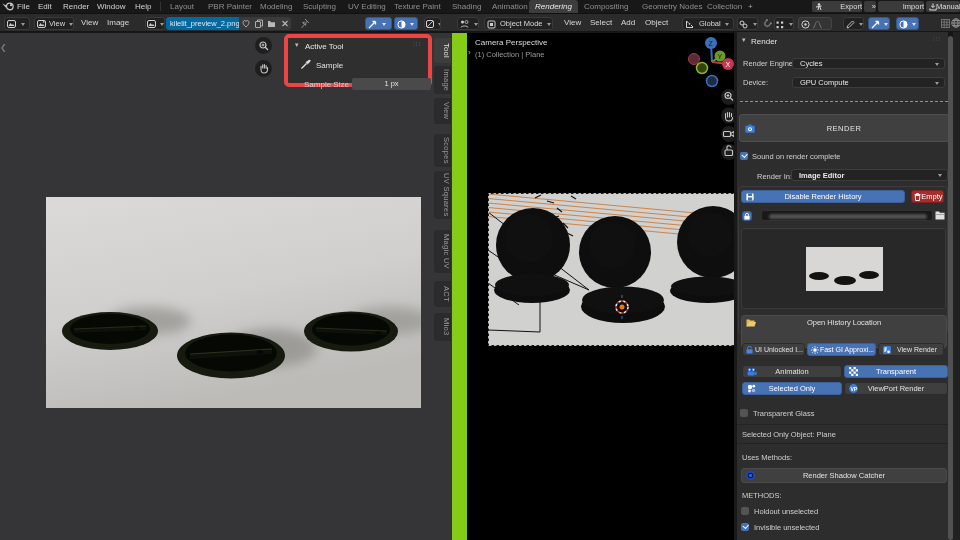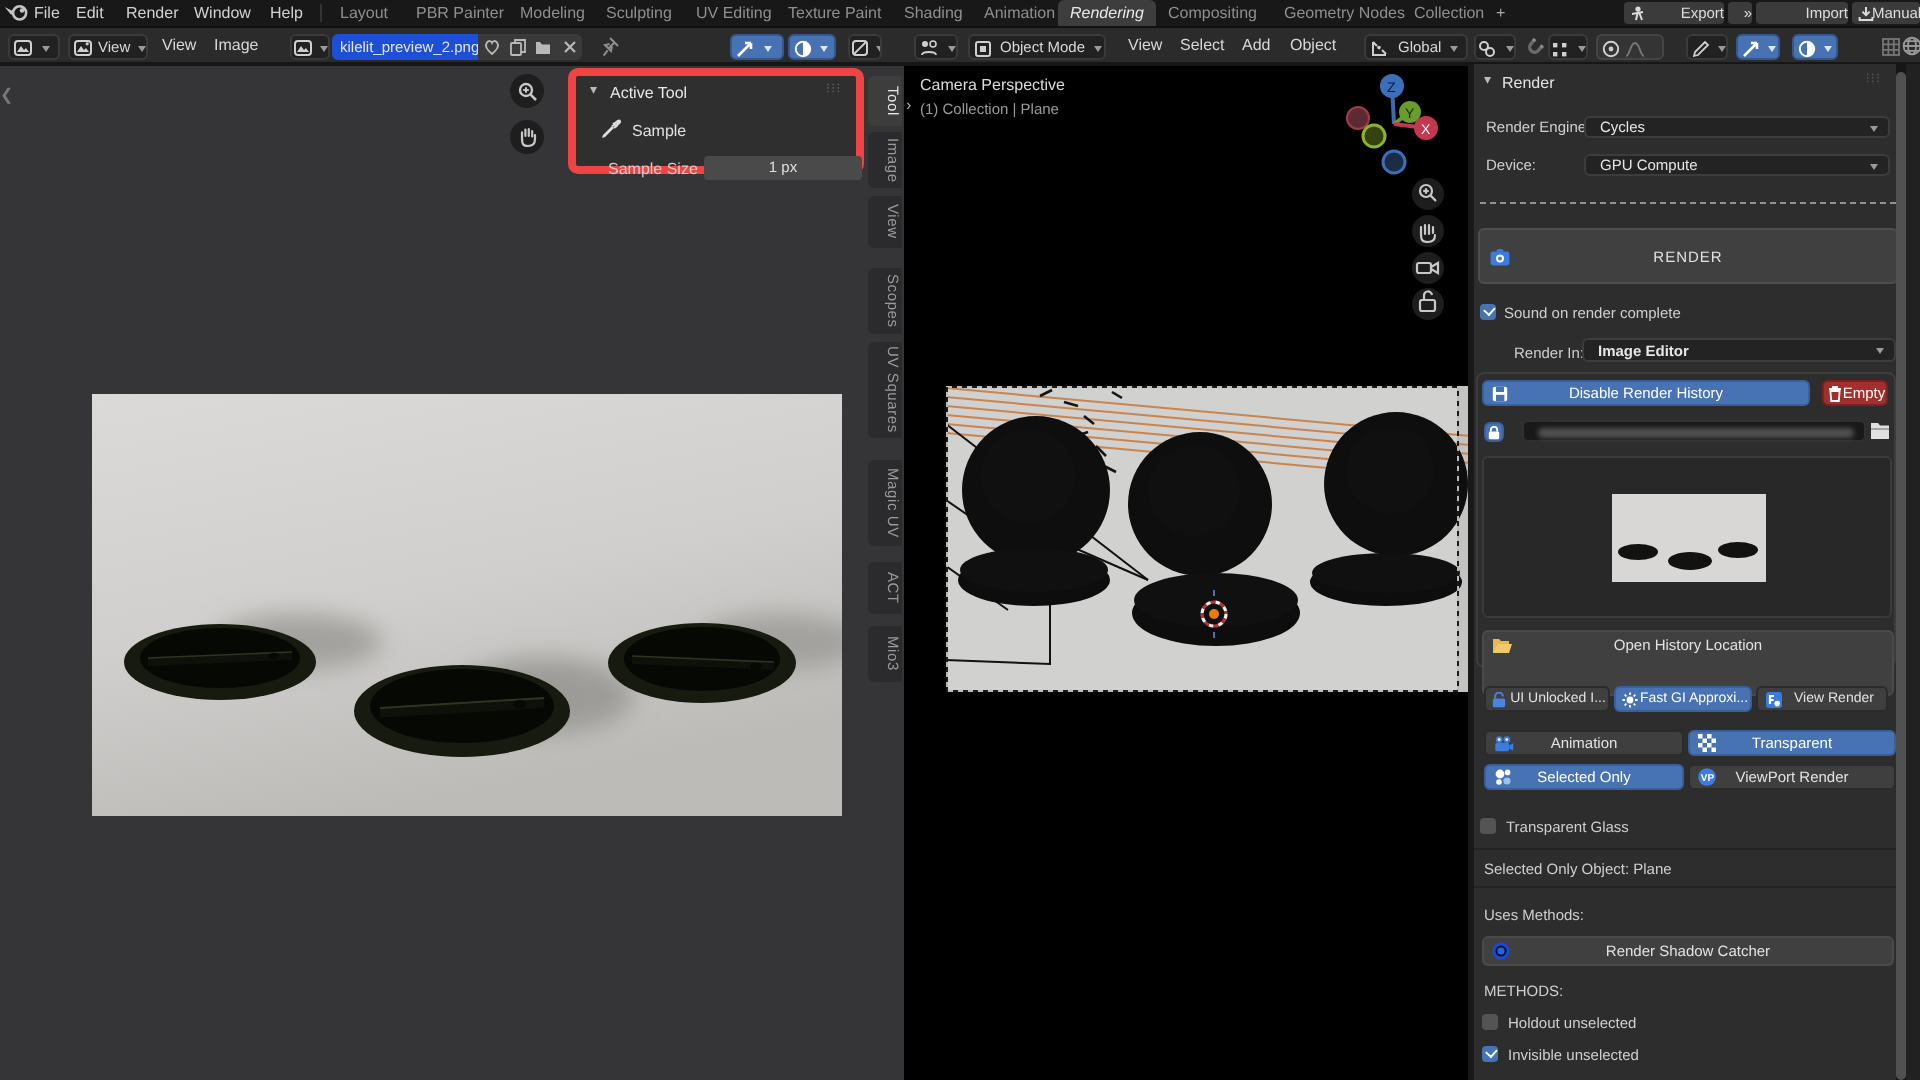--- a/index.html
+++ b/index.html
@@ -13,21 +13,21 @@
 .hbtn{position:absolute;top:3px;height:13px;background:#212121;border:1px solid #3a3a3a;border-radius:3px;color:#d8d8d8;font-size:7.5px;line-height:11px;white-space:nowrap;overflow:hidden;}
 .hbtn.blu{background:#4772b3;border-color:#35578c;color:#fff;}
 .hmenu{position:absolute;top:4px;color:#d8d8d8;font-size:8px;}
 .car{display:inline-block;width:0;height:0;border-left:2.5px solid transparent;border-right:2.5px solid transparent;border-top:3.5px solid #9a9a9a;vertical-align:middle;margin-left:2px;}
 #imged{position:absolute;left:0;top:33px;width:452px;height:507px;background:#353538;}
 #tabs{position:absolute;left:433px;top:33px;width:19px;height:507px;background:#353538;}
 .vtab{position:absolute;left:1px;width:17px;background:#2b2b2e;color:#9a9a9a;font-size:7.5px;border-radius:3px 0 0 3px;writing-mode:vertical-rl;text-align:center;letter-spacing:0.3px;}
 .vtab.act{background:#3d3d3d;color:#e6e6e6;}
 .rbtn{position:absolute;width:17px;height:17px;border-radius:50%;background:rgba(26,26,26,.82);}
 #atp{position:absolute;left:284px;top:1px;width:148px;height:53px;background:rgba(48,48,49,.97);border-radius:5px;border:4px solid #ef4444;color:#e0e0e0;font-size:8px;}
-#vp{position:absolute;left:452px;top:33px;width:284px;height:507px;background:#fef9c3;overflow:hidden;}
+#vp{position:absolute;left:452px;top:33px;width:284px;height:507px;background:#84cc16;overflow:hidden;padding-left:15px;}
 #props{position:absolute;left:737px;top:32px;width:211px;height:508px;background:#2d2d2d;font-size:8px;}
 #props .lbl{position:absolute;color:#cfcfcf;font-size:7.5px;white-space:nowrap;}
 .dd{position:absolute;background:#232323;border:1px solid #3c3c3c;border-radius:3px;color:#e6e6e6;font-size:7.5px;white-space:nowrap;}
 .btn{position:absolute;background:#3f3f3f;border:1px solid #2b2b2b;border-radius:3px;color:#e2e2e2;font-size:7.5px;text-align:center;white-space:nowrap;overflow:hidden;}
 .btn.blue{background:#4772b3;border-color:#3a5f99;color:#fff;}
 .cb{position:absolute;width:8px;height:8px;border-radius:2px;background:#545454;}
 .cb.on{background:#4772b3;}
 .cb.on:after{content:"";position:absolute;left:1.5px;top:1px;width:4px;height:2.5px;border-left:1.2px solid #fff;border-bottom:1.2px solid #fff;transform:rotate(-48deg);}
 #vdiv{position:absolute;left:734px;top:32px;width:3px;height:508px;background:#191919;}
 #scroll{position:absolute;left:948px;top:36px;width:5px;height:504px;background:#515151;border-radius:2.5px;}
@@ -84,21 +84,21 @@
         <path d="M1.5 6 L3.5 3 L5 5 L6 4 L7.5 6 Z" fill="#cfcfcf"></path>
         <circle cx="6.6" cy="1.9" r="0.8" fill="#cfcfcf"></circle>
       </svg>
  <span class="hmenu" style="left:81px">View</span>
  <span class="hmenu" style="left:107px">Image</span>
  <span class="hbtn" style="left:145px;width:20px;padding-left:12px"><span class="car"></span></span>
  <svg class="abs" style="left:147px;top:6px" width="9" height="8" viewBox="0 0 9 8">
         <rect x="0.5" y="0.5" width="8" height="7" rx="1.5" fill="none" stroke="#cfcfcf"></rect>
         <path d="M1.5 6 L3.5 3 L5 5 L6 4 L7.5 6 Z" fill="#cfcfcf"></path>
       </svg>
- <span class="abs" style="left:166px;top:3px;width:73px;height:13px;background:#1d4ed8;border-radius:3px 0 0 3px;color:#e8e8e8;font-size:7.5px;line-height:13px;padding-left:4px;white-space:nowrap;overflow:hidden">kilelit_preview_2.png</span>
+ <span class="abs" style="left:166px;top:3px;width:73px;height:13px;background:#0369a1;border-radius:3px 0 0 3px;color:#e8e8e8;font-size:7.5px;line-height:13px;padding-left:4px;white-space:nowrap;overflow:hidden">kilelit_preview_2.png</span>
  <span class="abs" style="left:239px;top:3px;width:52px;height:13px;background:#3a3a3a;border-radius:0 3px 3px 0"></span>
  <svg class="abs" style="left:241px;top:5px" width="50" height="9" viewBox="0 0 50 9">
   <path d="M5 8 C2 5.5 1.5 3.5 2.5 2.2 C3.4 1.1 4.6 1.4 5 2.4 C5.4 1.4 6.6 1.1 7.5 2.2 C8.5 3.5 8 5.5 5 8 Z" fill="none" stroke="#b9b9b9" stroke-width="0.9"></path>
   <rect x="14.5" y="2.5" width="5" height="6" rx="0.5" fill="none" stroke="#b9b9b9" stroke-width="0.9"></rect>
         <path d="M16.5 2.5 V1 H21.5 V7 H19.5" fill="none" stroke="#b9b9b9" stroke-width="0.9"></path>
   <path d="M27 8 V2 L29 2 L30 3.2 L34 3.2 V8 Z" fill="#b9b9b9"></path>
   <path d="M41.5 2 L46.5 7 M46.5 2 L41.5 7" stroke="#b9b9b9" stroke-width="1.1"></path>
  </svg>
  <svg class="abs" style="left:301px;top:4px" width="10" height="11" viewBox="0 0 10 11">
         <path d="M4 1 L8 5 M6.5 3 L3 6.5 M3.8 4 L1.5 4.5 L4.5 7.5 L5 5.2 M2.8 7.2 L0.8 9.8" stroke="#8f8f8f" stroke-width="1" fill="none"></path>

